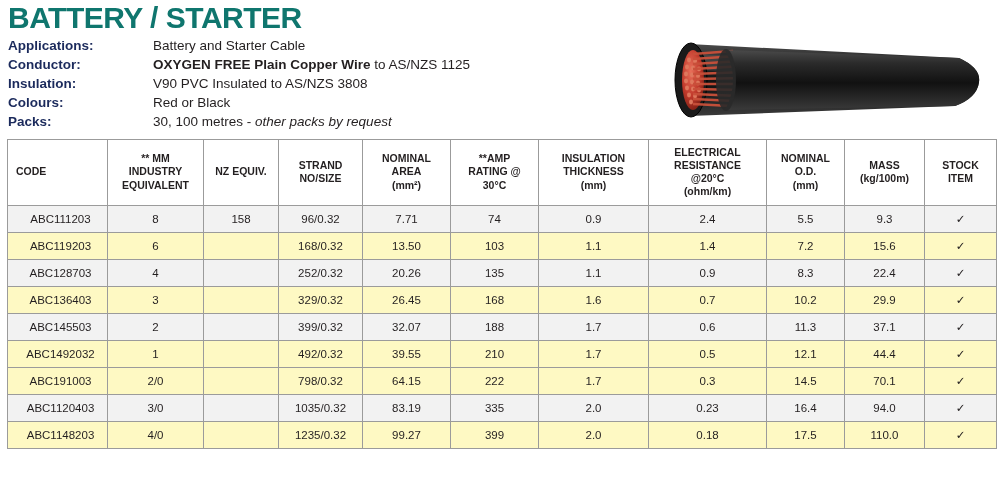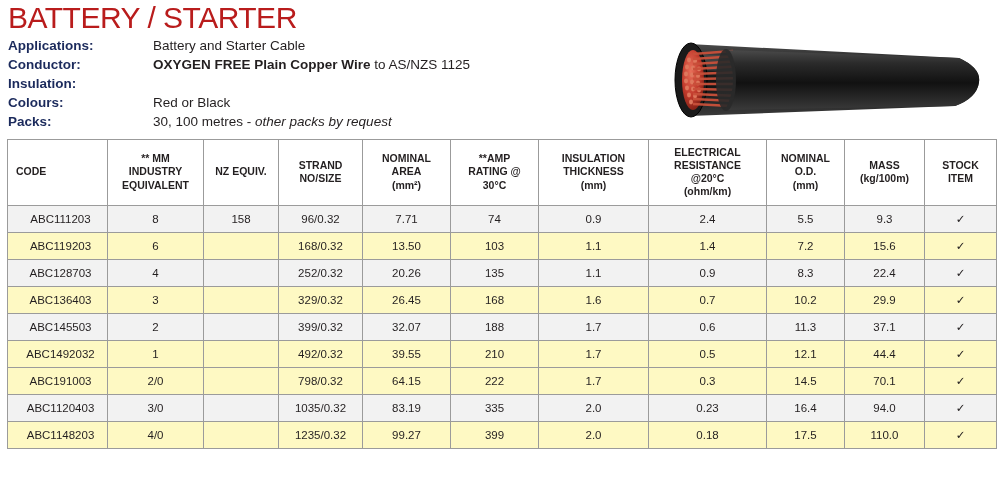--- a/index.html
+++ b/index.html
@@ -16,23 +16,23 @@
     overflow: hidden;
   }
   .page {
     position: relative;
     width: 1003px;
     height: 492px;
     padding: 0;
   }
   .title {
     font-size: 30px;
-    font-weight: normal;
+    font-weight: bold;
     letter-spacing: -0.5px;
-    color: #b91c1c;
+    color: #0f766e;
     margin: 2px 0 2px 8px;
     line-height: 1.05;
   }
   .specs {
     margin-left: 8px;
     margin-top: 4px;
     width: 600px;
   }
   .spec-row {
     display: flex;
@@ -115,20 +115,21 @@
 
     <div class="spec-row">
       <div class="spec-label">Conductor:</div>
       <div class="spec-value">
         <span class="bold">OXYGEN FREE Plain Copper Wire</span><span> to AS/NZS 1125</span>
       </div>
     </div>
 
     <div class="spec-row">
       <div class="spec-label">Insulation:</div>
+      <div class="spec-value">V90 PVC Insulated to AS/NZS 3808</div>
     </div>
 
     <div class="spec-row">
       <div class="spec-label">Colours:</div>
       <div class="spec-value bold">Red or Black</div>
     </div>
 
     <div class="spec-row">
       <div class="spec-label">Packs:</div>
       <div class="spec-value">

